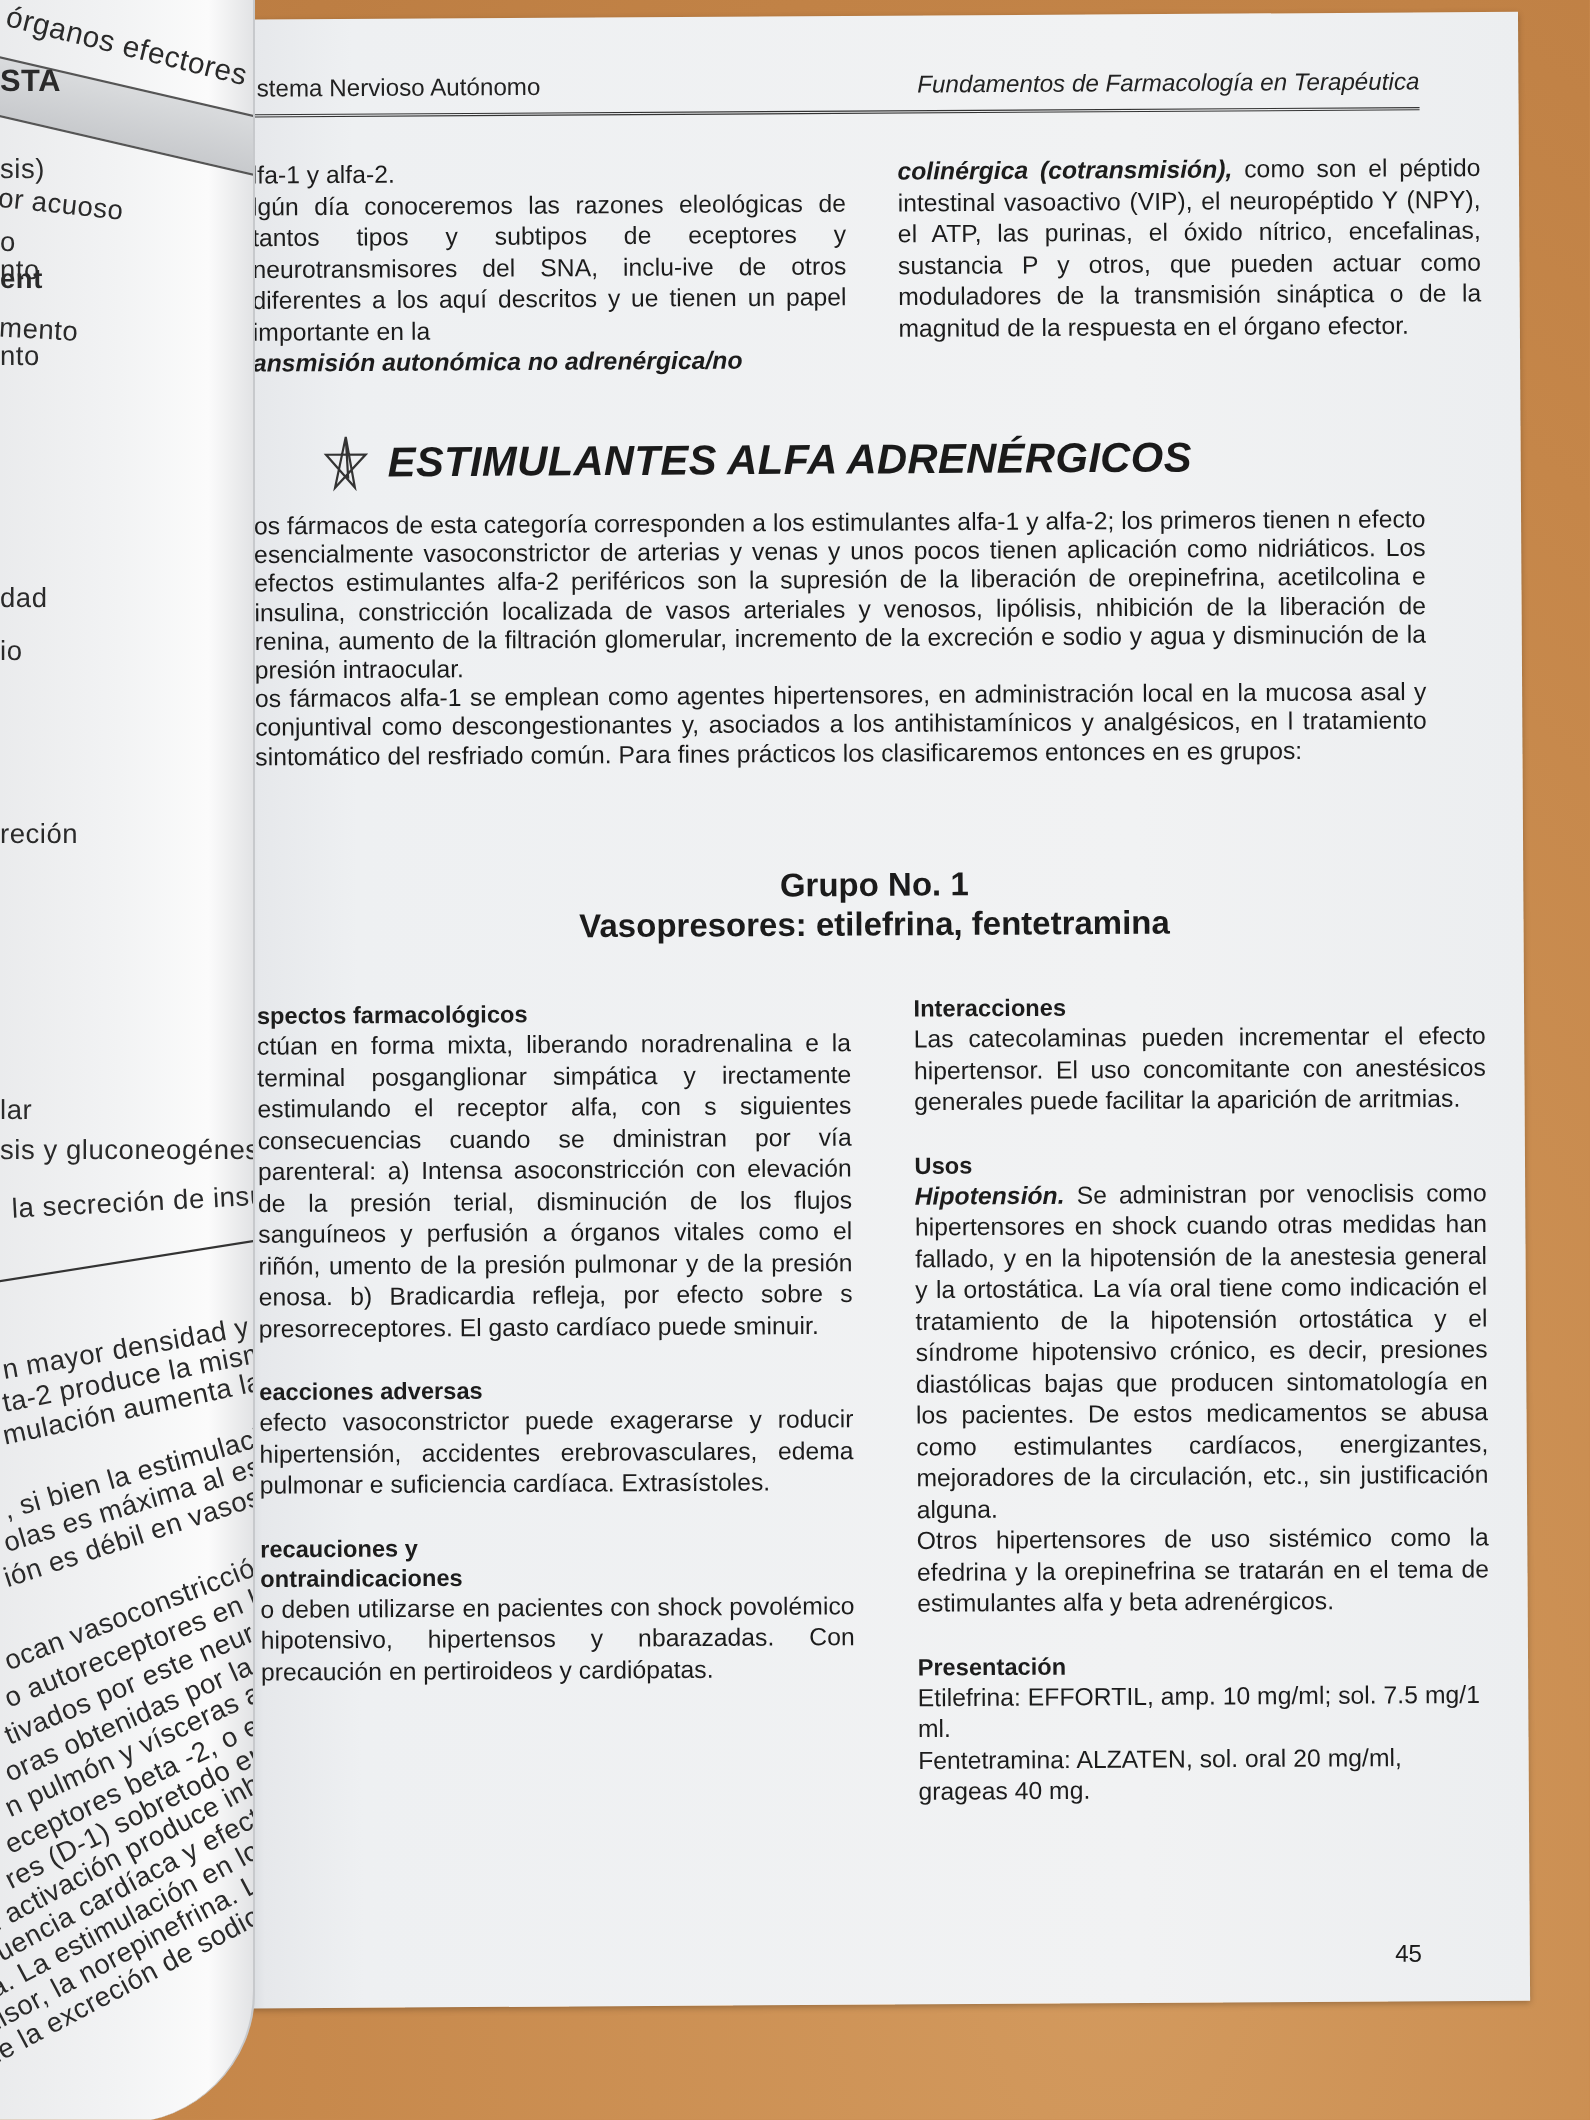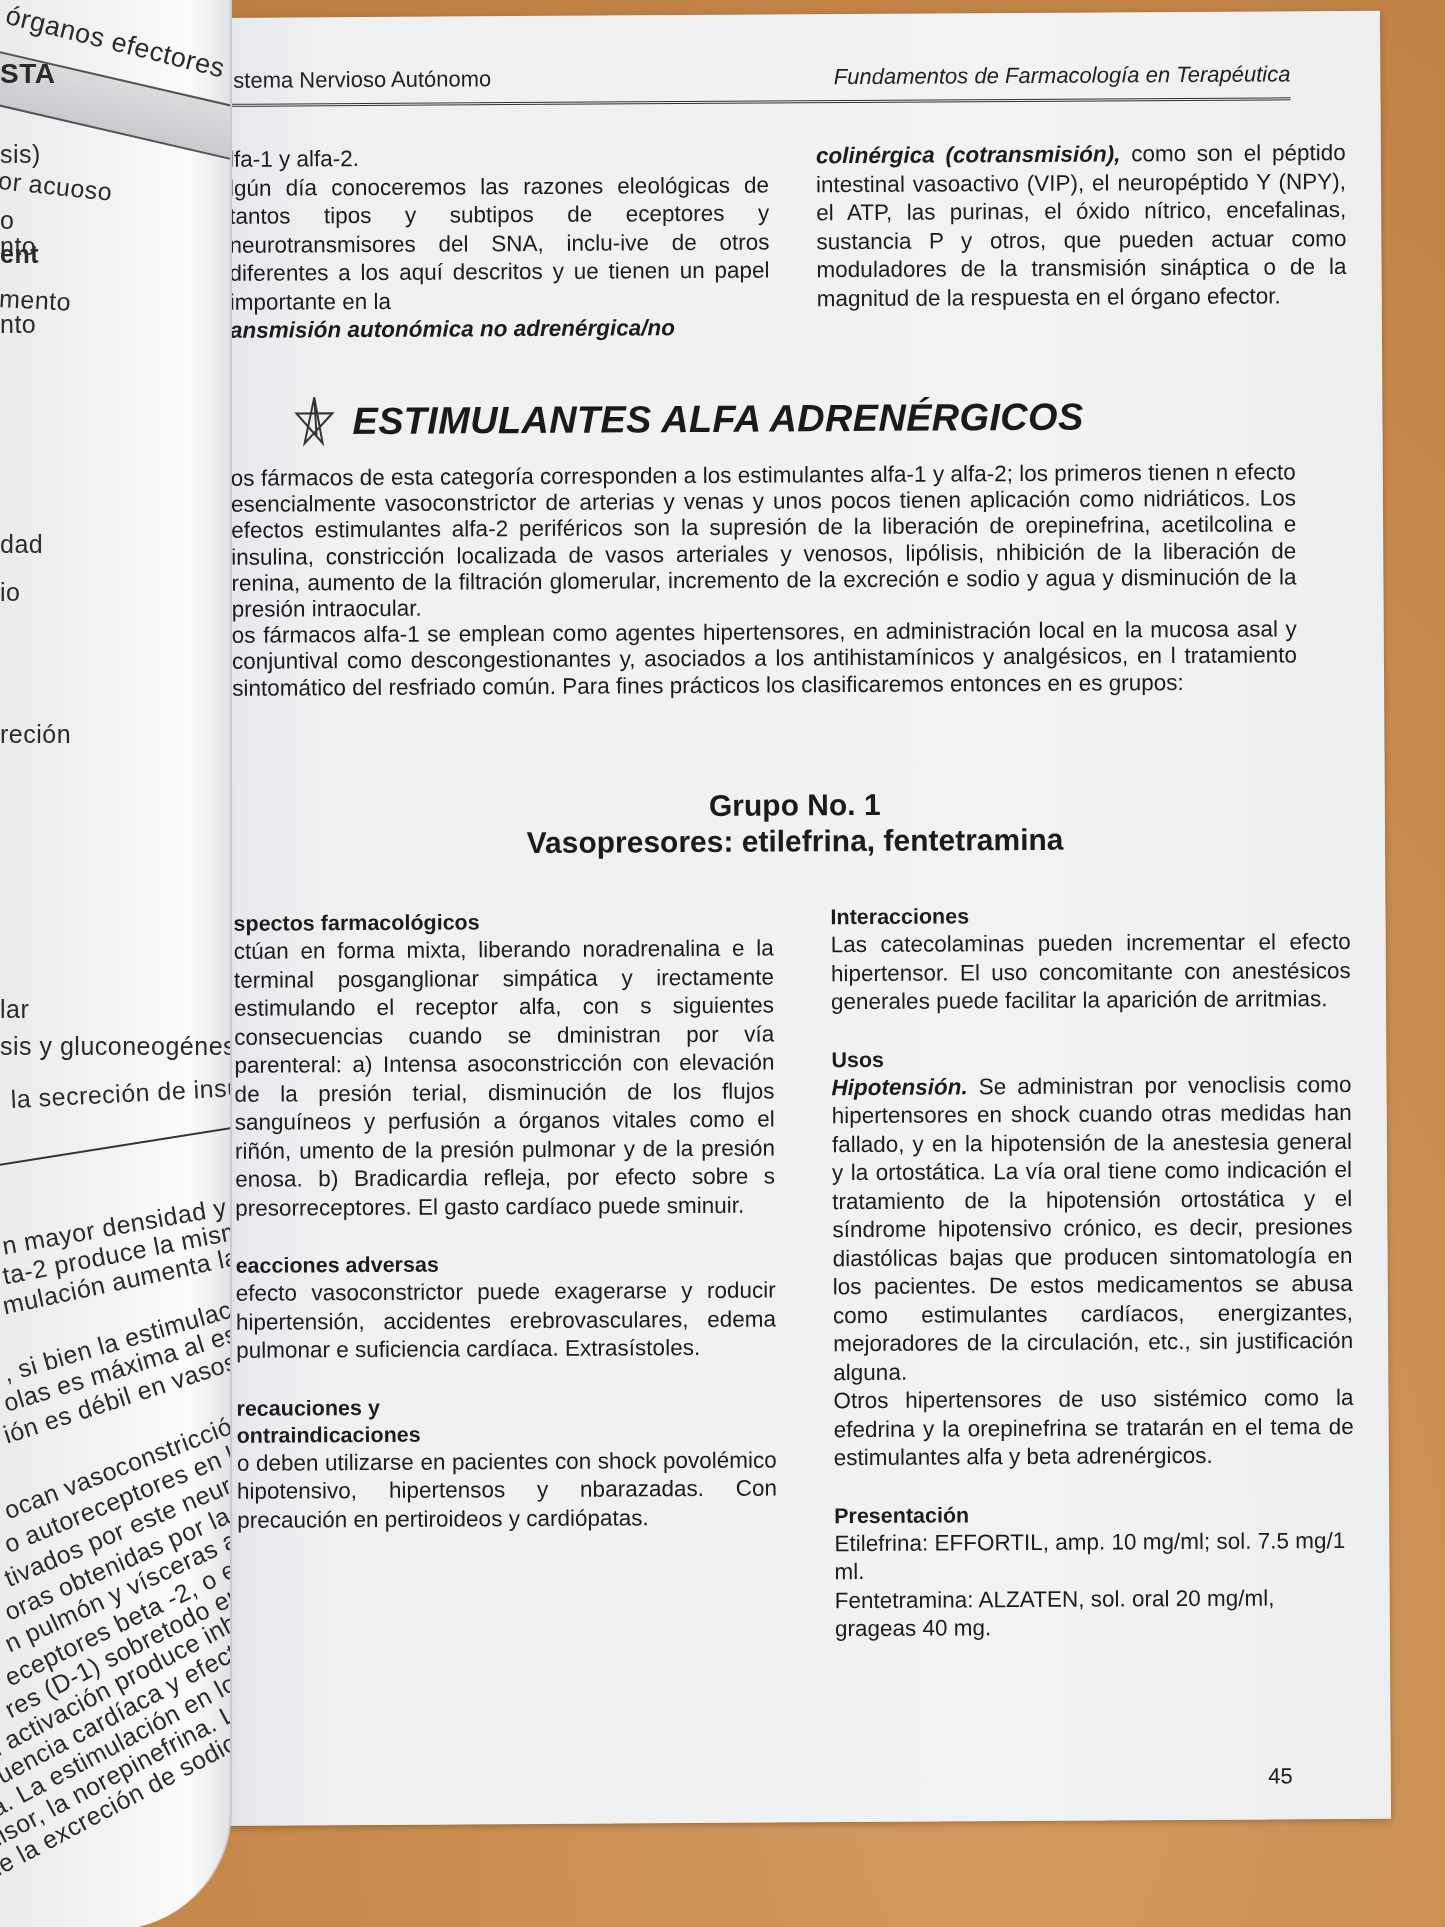--- a/index.html
+++ b/index.html
@@ -74,21 +74,21 @@
   <span class="frag" style="left:40px;top:88px;font-weight:bold;font-size:28px;">STA</span>
   <span class="frag" style="left:40px;top:170px;">sis)</span>
   <span class="frag" style="left:40px;top:196px;transform:rotate(6deg);transform-origin:0 0;">or acuoso</span>
   <span class="frag" style="left:40px;top:236px;">o</span>
   <span class="frag" style="left:40px;top:262px;">nto</span>
   <span class="frag" style="left:40px;top:270px;font-weight:bold;">ent</span>
   <span class="frag" style="left:40px;top:314px;transform:rotate(3deg);transform-origin:0 0;">mento</span>
   <span class="frag" style="left:40px;top:340px;">nto</span>
   <span class="frag" style="left:40px;top:560px;">dad</span>
   <span class="frag" style="left:40px;top:608px;">io</span>
-  <span class="frag" style="left:40px;top:750px;">reción</span>
+  <span class="frag" style="left:40px;top:774px;">reción</span>
   <span class="frag" style="left:40px;top:1025px;">lar</span>
   <span class="frag" style="left:40px;top:1062px;">sis y gluconeogénesis</span>
   <span class="frag" style="left:50px;top:1115px;transform:rotate(-3deg);transform-origin:0 0;">la secreción de insulina</span>
   <div class="rule" style="top:1200px;transform:rotate(-9deg);transform-origin:0 0;"></div>
   <span class="frag" style="left:40px;top:1262px;transform:rotate(-10deg);transform-origin:0 0;">n mayor densidad y su</span>
   <span class="frag" style="left:40px;top:1292px;transform:rotate(-11deg);transform-origin:0 0;">ta-2 produce la misma</span>
   <span class="frag" style="left:40px;top:1322px;transform:rotate(-12deg);transform-origin:0 0;">mulación aumenta la fre</span>
   <span class="frag" style="left:40px;top:1390px;transform:rotate(-16deg);transform-origin:0 0;">, si bien la estimulación</span>
   <span class="frag" style="left:40px;top:1420px;transform:rotate(-17deg);transform-origin:0 0;">olas es máxima al estím</span>
   <span class="frag" style="left:40px;top:1452px;transform:rotate(-18deg);transform-origin:0 0;">ión es débil en vasos de</span>

